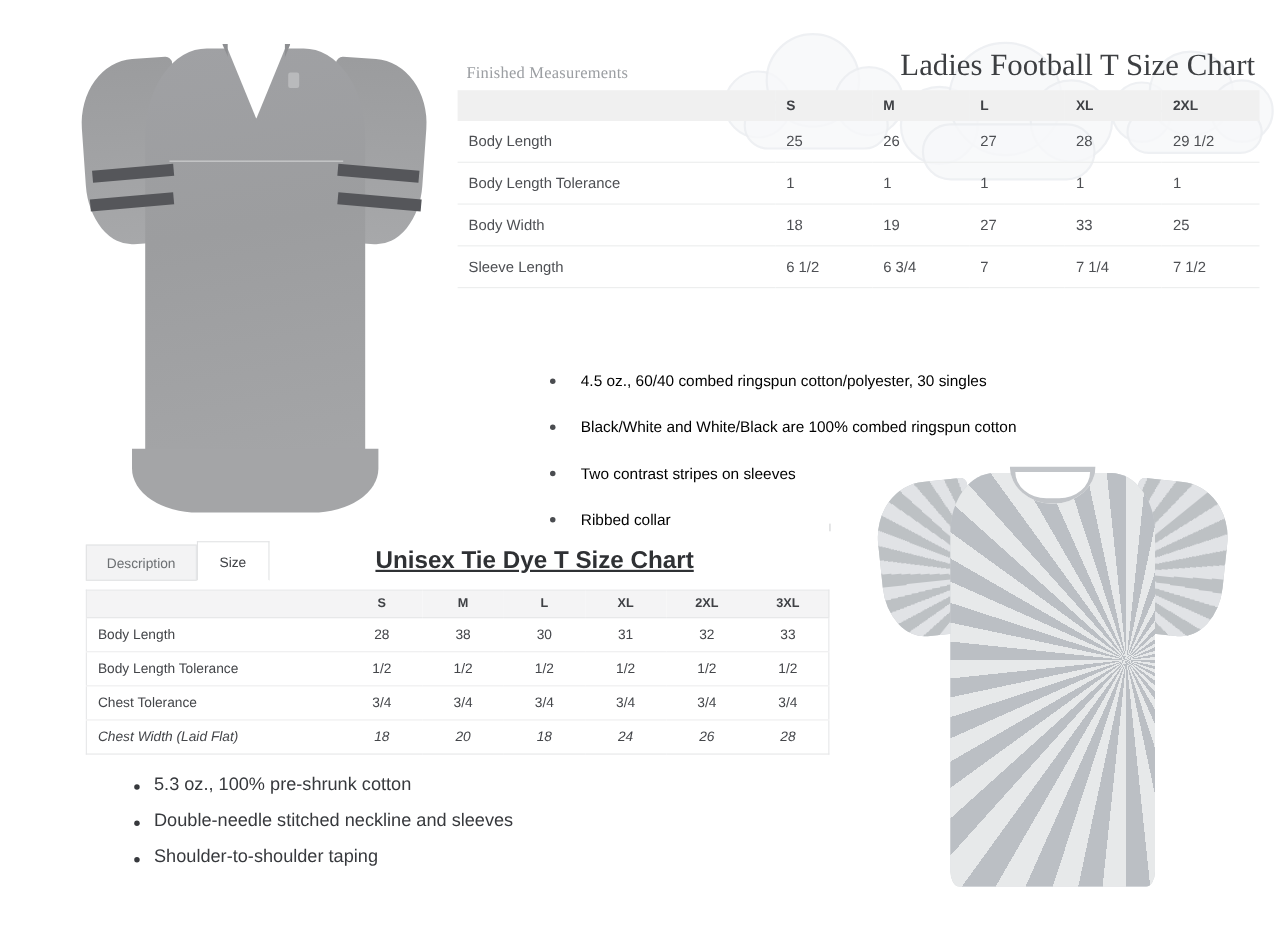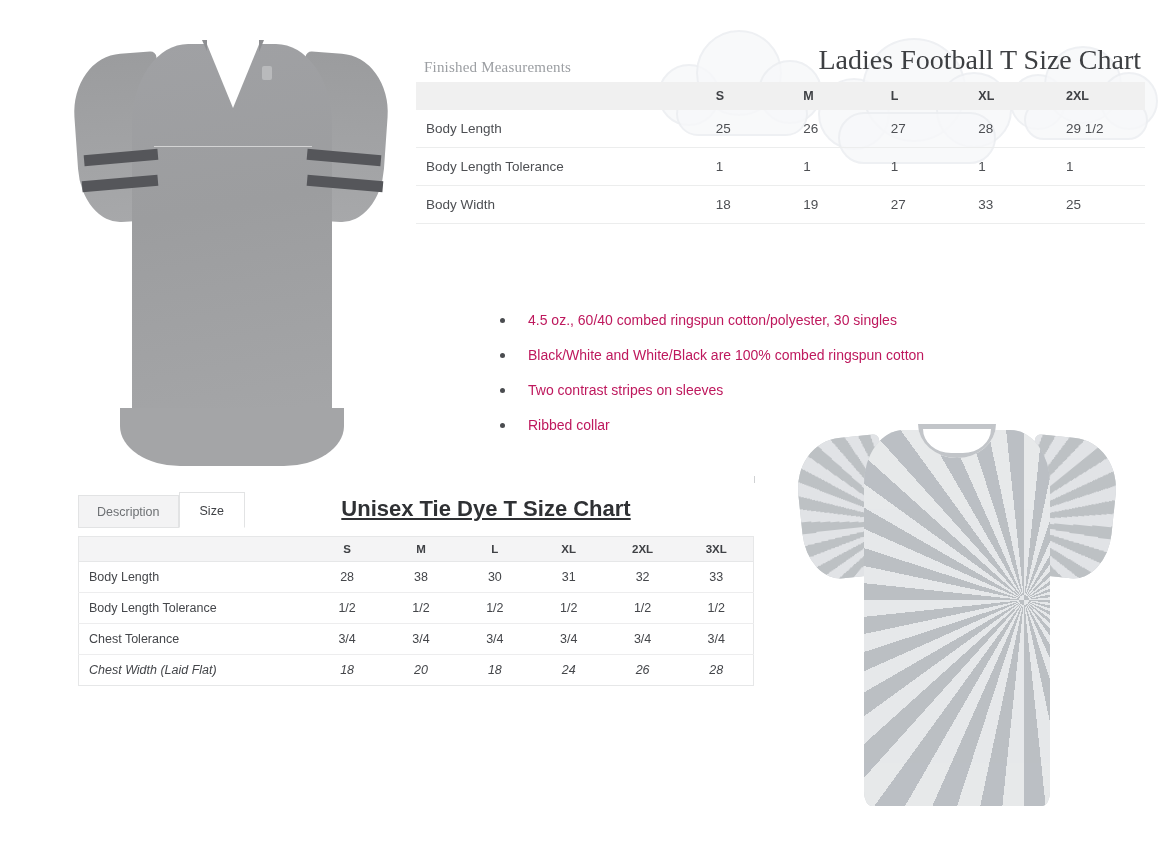--- a/index.html
+++ b/index.html
@@ -156,23 +156,24 @@
   
   .fc-bullets {
     position: absolute;
     left: 452px; top: 296px;
     width: 640px;
   }
   .fc-bullets li {
     list-style: none;
     position: relative;
     font-size: 14px;
-    color: #be185d;
+    color: #000000;
     margin-bottom: 19px;
     padding-left: 36px;
+    margin-top: 26px;
   }
   .fc-bullets li:before {
     content: "";
     position: absolute;
     left: 8px; top: 6px;
     width: 5px; height: 5px;
     border-radius: 50%;
     background: #4a4c50;
   }
 
@@ -401,20 +402,28 @@
           <td>1</td>
         </tr>
         <tr>
           <td>Body Width</td>
           <td>18</td>
           <td>19</td>
           <td>27</td>
           <td>33</td>
           <td>25</td>
         </tr>
+        <tr>
+          <td>Sleeve Length</td>
+          <td>6 1/2</td>
+          <td>6 3/4</td>
+          <td>7</td>
+          <td>7 1/4</td>
+          <td>7 1/2</td>
+        </tr>
       </tbody>
     </table>
   </div>
 
   <ul class="fc-bullets">
     <li>4.5 oz., 60/40 combed ringspun cotton/polyester, 30 singles</li>
     <li>Black/White and White/Black are 100% combed ringspun cotton</li>
     <li>Two contrast stripes on sleeves</li>
     <li>Ribbed collar</li>
   </ul>
@@ -484,20 +493,25 @@
           <td>20</td>
           <td>18</td>
           <td>24</td>
           <td>26</td>
           <td>28</td>
         </tr>
       </tbody>
     </table>
   </div>
 
+  <ul class="td-bullets">
+    <li>5.3 oz., 100% pre-shrunk cotton</li>
+    <li>Double-needle stitched neckline and sleeves</li>
+    <li>Shoulder-to-shoulder taping</li>
+  </ul>
 
   <div class="tiedye-shirt">
     <div class="td-sleeve-l">
       <div class="spiral s2" style="left:-180px;top:-190px;"></div>
     </div>
     <div class="td-sleeve-r">
       <div class="spiral s2" style="left:-300px;top:-190px;"></div>
     </div>
     <div class="td-body">
       <div class="spiral"></div>

